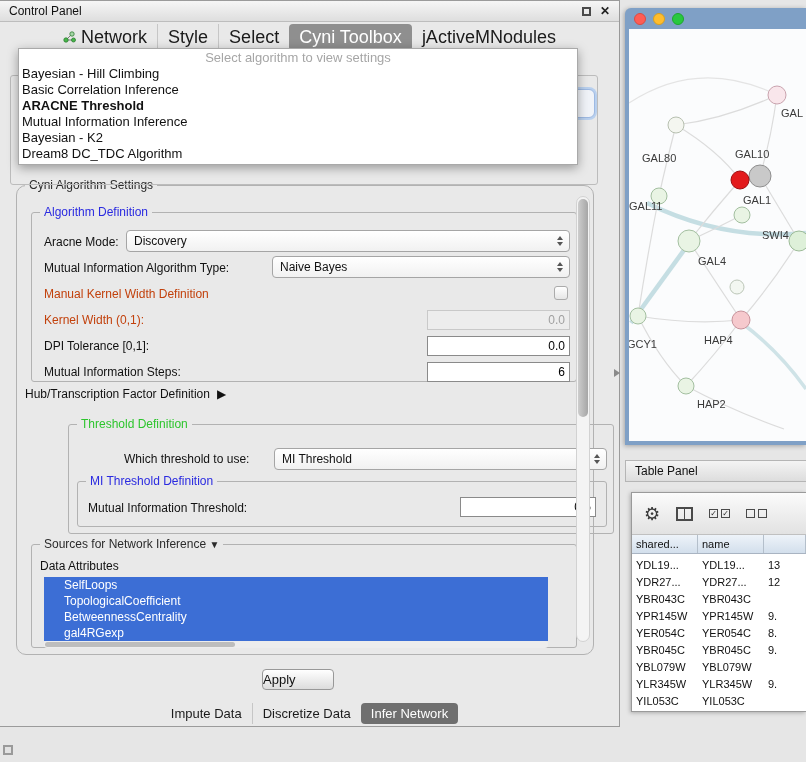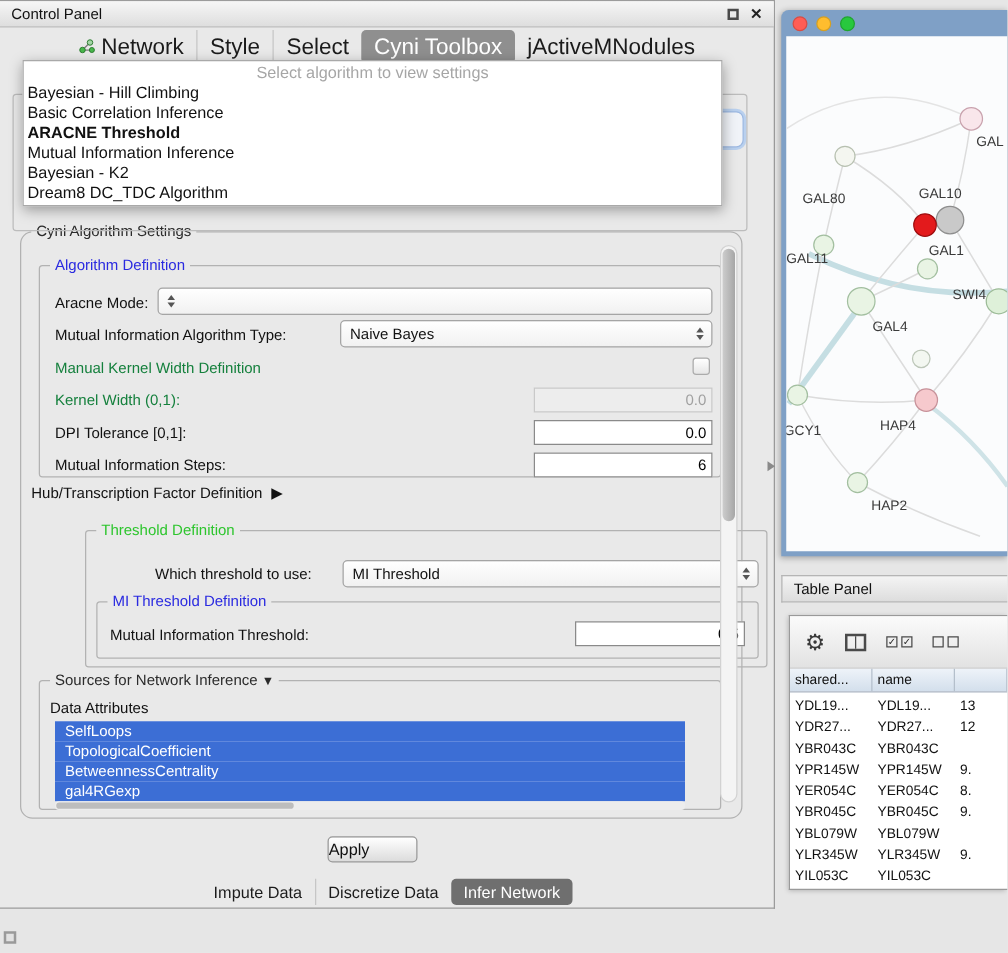--- a/index.html
+++ b/index.html
@@ -72,21 +72,21 @@
     background:#f4f4f4; border:1px solid #d2d2d2; border-radius:7px; }
   #v-thumb { position:absolute; left:1px; right:1px; top:2px; height:218px;
     background:linear-gradient(90deg,#cdcdcd,#a6a6a6); border-radius:6px; }
 
   #algo-def { left:14px; top:26px; width:546px; height:170px; }
   #threshold-group { left:14px; top:238px; width:546px; height:110px;margin-left:37px; }
   #mi-threshold-group { left:8px; top:56px; width:530px; height:46px; }
   #sources-group { left:14px; top:358px; width:546px; height:104px; }
 
   .lbl { position:absolute; font-size:12px; font-weight:normal; line-height:14px; white-space:nowrap; }
-  .lbl.disabled { color:#15803d; }
+  .lbl.disabled { color:#c2410c; }
   .lbl.plain { font-weight:normal; }
 
   .combo {
     position:absolute; height:22px;
     background:linear-gradient(#ffffff,#f1f1f1);
     border:1px solid #a5a5a5; border-radius:4px;
     display:flex; align-items:center; font-size:12px; padding-left:7px;
   }
   .combo .val { flex:1; }
   .combo .arrows { display:flex; flex-direction:column; gap:2px; margin-right:6px; }
@@ -103,21 +103,21 @@
   .checkbox { position:absolute; width:14px; height:14px; border:1px solid #ababab;
     border-radius:3px; background:linear-gradient(#ffffff,#e6e6e6); }
 
   #hub-row { position:absolute; left:8px; top:201px; display:flex;
     align-items:center; gap:7px; font-size:12px; }
   .tri-right { font-size:12px; line-height:12px; }
   .tri-down { font-size:10px; }
 
   #attr-list { position:absolute; left:12px; top:32px; width:504px; height:64px; background:#fff; }
   .attr-item { height:16px; line-height:16px; background:#3c6ed5; color:#fff;
-    font-size:12px; padding-left:8px; }
+    font-size:12px; padding-left:20px; }
   #attr-hscroll { position:absolute; left:12px; top:96px; width:504px; height:7px;
     background:#ededed; border-radius:3px; }
   #attr-hthumb { position:absolute; left:1px; top:1px; width:190px; height:5px;
     background:#bdbdbd; border-radius:3px; }
 
   #apply-btn { left:262px; top:668px; width:72px; height:21px;
     background:linear-gradient(#ffffff,#dcdcdc); border:1px solid #989898;
     border-radius:4px; font-size:13px; text-align:left; line-height:19px; }
 
   #cp-bottom-tabs { position:absolute; left:0; top:700px; right:0; height:24px;
@@ -227,20 +227,21 @@
   </div>
 
   <div class="group" id="settings-group">
     <span class="group-title">Cyni Algorithm Settings</span>
 
     <div class="group" id="algo-def">
       <span class="group-title blue">Algorithm Definition</span>
 
       <span class="lbl" style="left:12px;top:22px">Aracne Mode:</span>
       <div class="combo" style="left:94px;top:17px;width:444px">
+        <span class="val">Discovery</span>
         <span class="arrows">
             <span class="arrow-up"></span>
             <span class="arrow-down"></span>
           </span>
       </div>
 
       <span class="lbl" style="left:12px;top:48px">Mutual Information Algorithm Type:</span>
       <div class="combo" style="left:240px;top:43px;width:298px">
         <span class="val">Naive Bayes</span>
         <span class="arrows">

